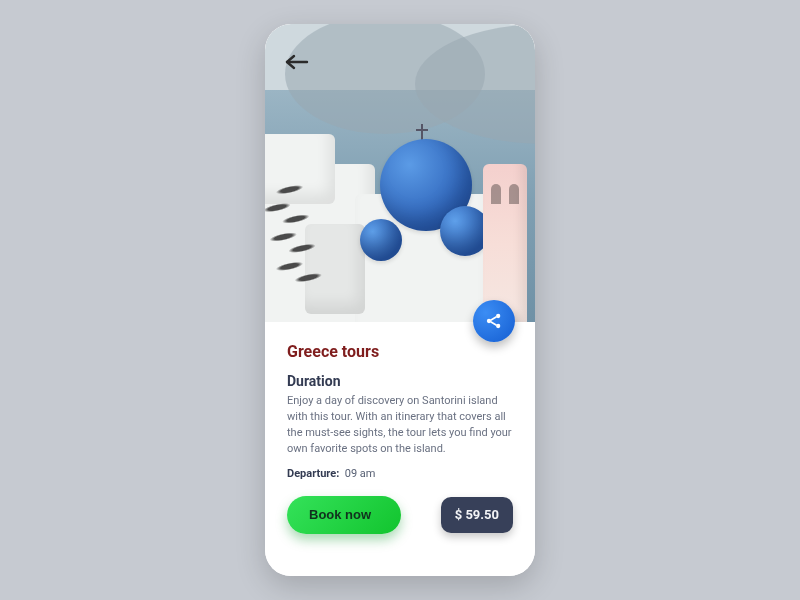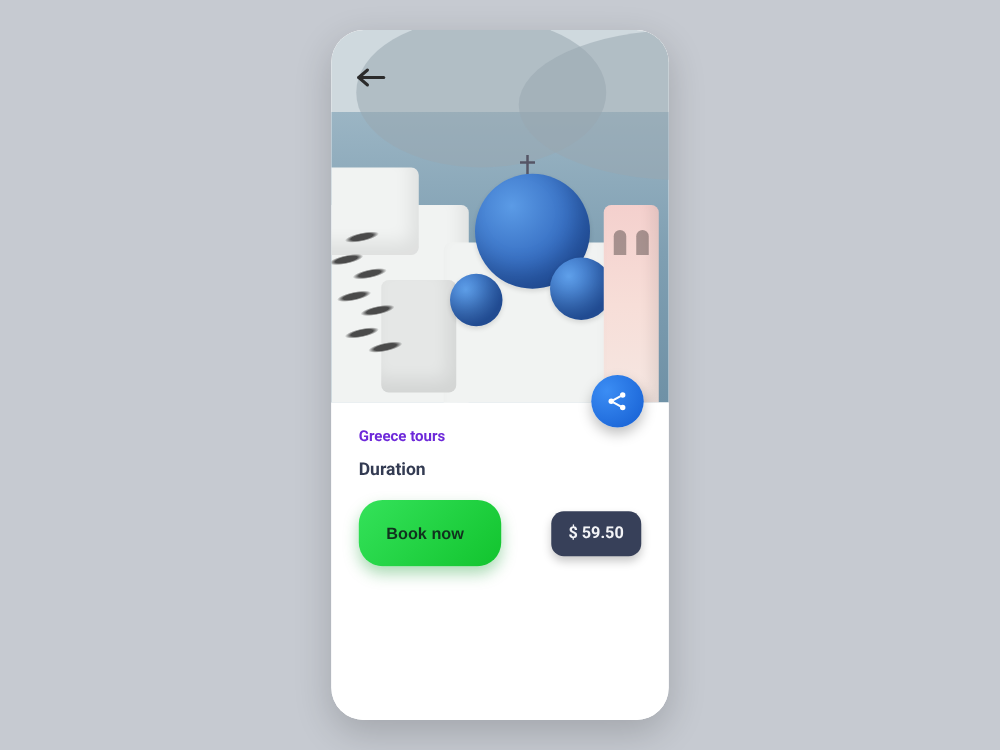--- a/index.html
+++ b/index.html
@@ -157,23 +157,23 @@
   
   .panel {
     position: absolute;
     left: 0; right: 0; bottom: 0;
     top: 298px;
     padding: 16px 22px 20px;
     background: #fff;
     color: #373f56;
   }
   .category {
-    font-size: 12px;
-    font-weight: 700;
-    color: #6d28d9;
+    font-size: 16px;
+    font-weight: 700;
+    color: #7f1d1d;
     margin-top: 4px;
     margin-bottom: 12px;
   }
   .title {
     font-size: 14px;
     font-weight: 700;
     color: #333b52;
     margin-bottom: 4px;
   }
   .desc {
@@ -186,21 +186,21 @@
   .meta b { color:#333b52; }
 
   .cta-row {
     display: flex;
     align-items: center;
     gap: 12px;
     margin-top: 16px;
   }
   .book-btn {
     flex: 0 0 auto;
-    height: 53px;
+    height: 38px;
     padding: 0 30px 0 22px;
     border: none;
     border-radius: 19px;
     background: linear-gradient(135deg, #34e25a, #12c42e);
     color: #11311e;
     font-size: 13px;
     font-weight: 700;
     cursor: pointer;
     box-shadow: 0 6px 12px rgba(12,150,40,.35);
   }
@@ -263,21 +263,26 @@
         <line x1="8" y1="11" x2="15" y2="7" stroke="#fff" stroke-width="2"></line>
         <line x1="8" y1="13" x2="15" y2="17" stroke="#fff" stroke-width="2"></line>
       </svg>
     </div>
 
     <div class="panel">
       <div class="category">Greece tours</div>
 
       <div class="title">Duration</div>
 
-
+      <div class="desc">Enjoy a day of discovery on Santorini island with this tour. With an itinerary that covers all the must-see sights, the tour lets you find your own favorite spots on the island.</div>
+
+      <div class="meta">
+        <b>Departure:</b>
+        &nbsp;<span>09 am</span>
+      </div>
 
       <div class="cta-row">
         <button class="book-btn">Book now</button>
         <div class="price-chip">$ 59.50</div>
       </div>
     </div>
 
   </div>
 </div>
 

